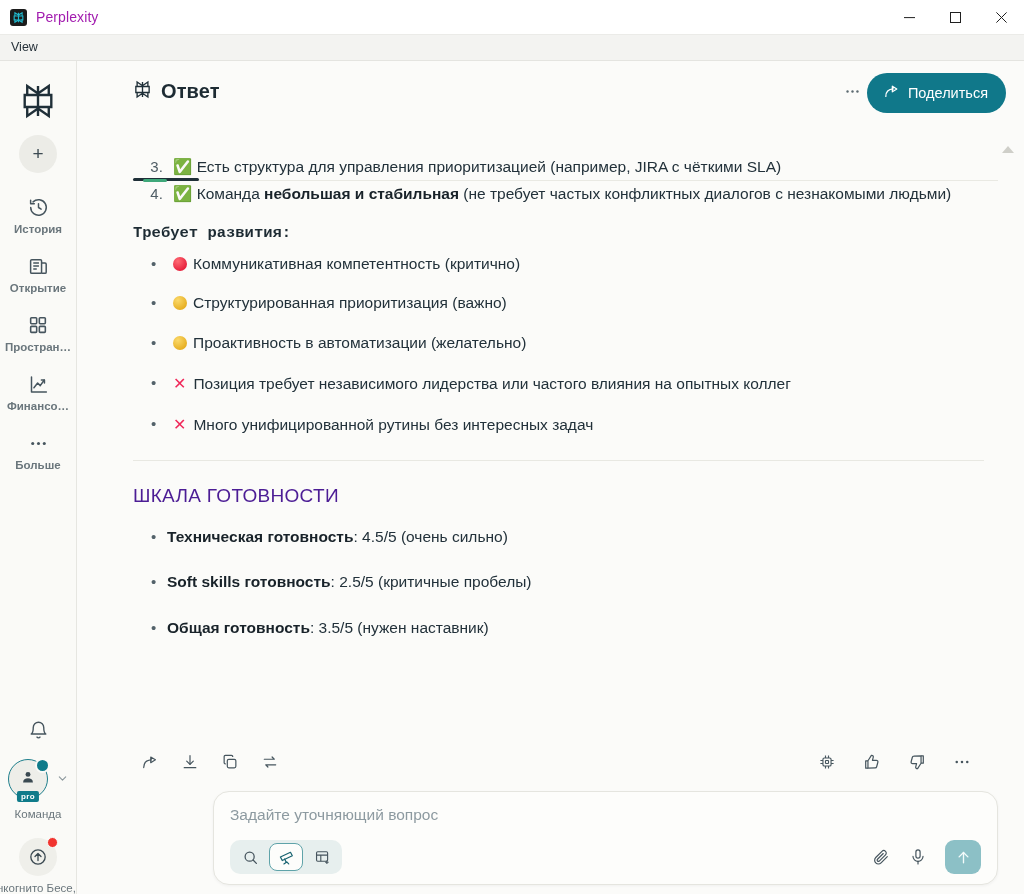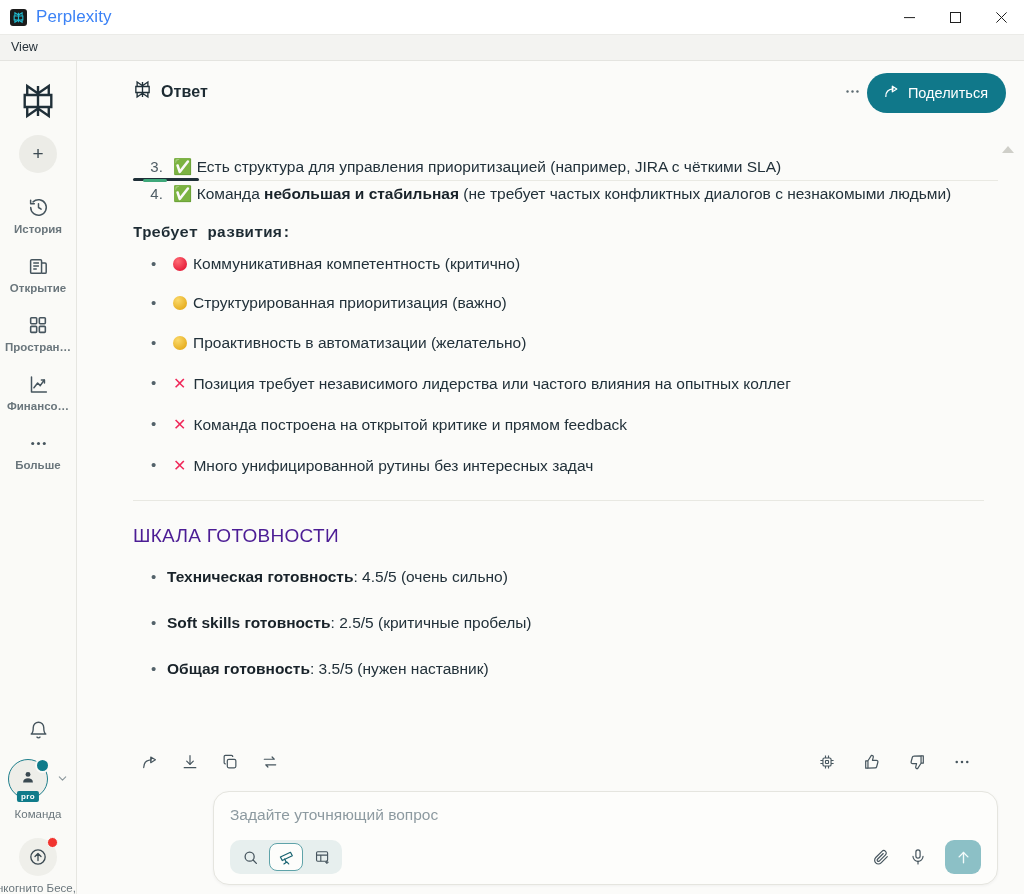--- a/index.html
+++ b/index.html
@@ -21,21 +21,21 @@
     position: relative;
   }
   .title-left { display: flex; align-items: center; gap: 9px; padding-left: 10px; }
   .app-icon {
     width: 17px; height: 17px; border-radius: 3px;
     background: #1b1b1b;
     display: flex; align-items: center; justify-content: center;
     flex: none;
   }
   .app-icon svg { display: block; }
-  #app-title-text { font-size: 17px; color: #3b82f6; letter-spacing: .1px; }
+  #app-title-text { font-size: 14px; color: #a21caf; letter-spacing: .1px; }
   .win-controls { margin-left: auto; display: flex; height: 100%; }
   .win-btn {
     width: 46px; height: 35px;
     display: flex; align-items: center; justify-content: center;
     color: #202020; font-size: 11px;
     background: transparent; border: none;
   }
 
   
   #menubar {
@@ -147,21 +147,21 @@
     height: 63px; z-index: 5;
     background: #fbfbf9;
     display: flex; align-items: center;
     padding: 0 18px 0 56px;
   }
   .tab-answer {
     display: flex; align-items: center; gap: 9px;
     padding-bottom: 2px; position: relative;
     color: #1d2b33;
   }
-  .tab-answer .tab-label { font-size: 16px; font-weight: bold; letter-spacing: .1px; }
+  .tab-answer .tab-label { font-size: 20px; font-weight: bold; letter-spacing: .1px; }
   .header-right { margin-left: auto; display: flex; align-items: center; gap: 0; }
   .ellipsis-btn {
     color: #5c6a71; font-size: 17px; letter-spacing: 1px;
     padding: 2px 6px; border-radius: 5px; line-height: 1;
     background: none; border: none;
   }
   .share-btn {
     display: flex; align-items: center; gap: 8px;
     background: #10788a; color: #ffffff;
     border: none; border-radius: 20px;
@@ -533,23 +533,20 @@
         </li>
         <li>
           <span class="dot-yellow"></span><span>Проактивность в автоматизации (желательно)</span>
         </li>
       </ul>
 
 
       <ul class="bullets">
         <li>
           <span class="x-mark">✕</span><span>Позиция требует независимого лидерства или частого влияния на опытных коллег</span>
-        </li>
-        <li>
-          <span class="x-mark">✕</span><span>Команда построена на открытой критике и прямом feedback</span>
         </li>
         <li>
           <span class="x-mark">✕</span><span>Много унифицированной рутины без интересных задач</span>
         </li>
       </ul>
 
       <hr class="sep">
 
       <h2 class="scale-title">ШКАЛА ГОТОВНОСТИ</h2>
 

